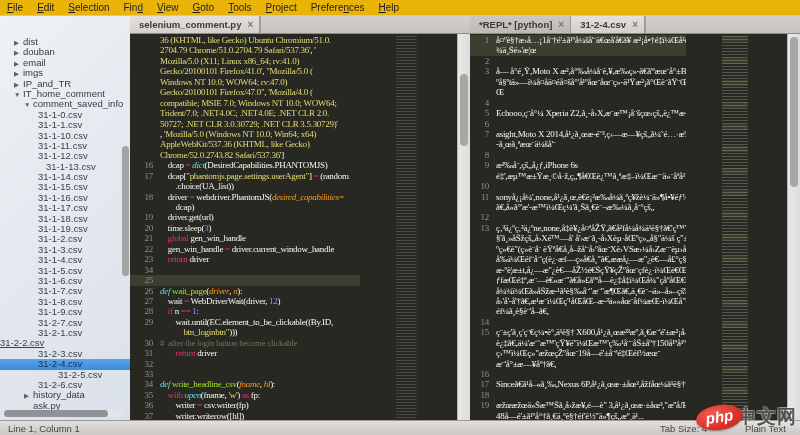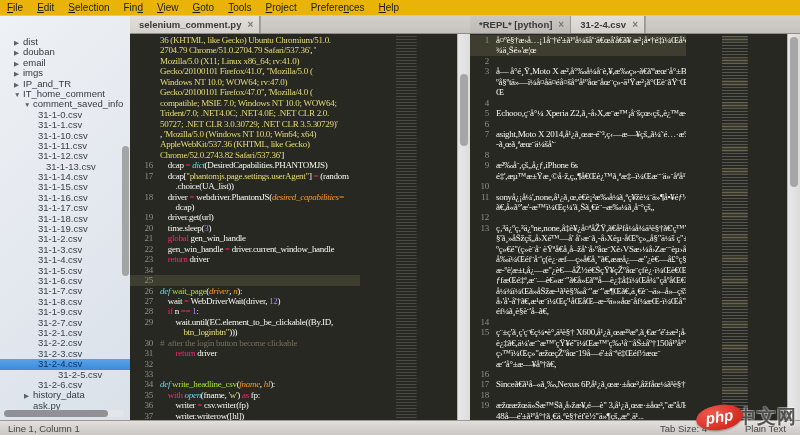--- a/index.html
+++ b/index.html
@@ -115,21 +115,21 @@
           <div class="trow file" style="padding-left: 38px;"><span>31-1-2.csv</span></div>
           <div class="trow file" style="padding-left: 38px;"><span>31-1-3.csv</span></div>
           <div class="trow file" style="padding-left: 38px;"><span>31-1-4.csv</span></div>
           <div class="trow file" style="padding-left: 38px;"><span>31-1-5.csv</span></div>
           <div class="trow file" style="padding-left: 38px;"><span>31-1-6.csv</span></div>
           <div class="trow file" style="padding-left: 38px;"><span>31-1-7.csv</span></div>
           <div class="trow file" style="padding-left: 38px;"><span>31-1-8.csv</span></div>
           <div class="trow file" style="padding-left: 38px;"><span>31-1-9.csv</span></div>
           <div class="trow file" style="padding-left: 38px;"><span>31-2-7.csv</span></div>
           <div class="trow file" style="padding-left: 38px;"><span>31-2-1.csv</span></div>
-          <div class="trow file" style="padding-left: 38px;"><span>31-2-2.csv</span></div>
+          <div class="trow file" style=" text-decoration: underline;"><span>31-2-2.csv</span></div>
           <div class="trow file" style="padding-left: 38px;"><span>31-2-3.csv</span></div>
           <div class="trow file sel" style="padding-left: 38px;"><span>31-2-4.csv</span></div>
           <div class="trow file" style="padding-left: 58px;"><span>31-2-5.csv</span></div>
           <div class="trow file" style="padding-left: 38px;"><span>31-2-6.csv</span></div>
           <div class="trow folder" style="padding-left: 24px;"><span class="arr">▶</span><span>history_data</span></div>
           <div class="trow file" style="padding-left: 33px;"><span>ask.py</span></div>
         </div>
       <div class="sb-vscroll"></div>
       <div class="sb-hscroll">
         <div class="sb-hthumb"></div>

